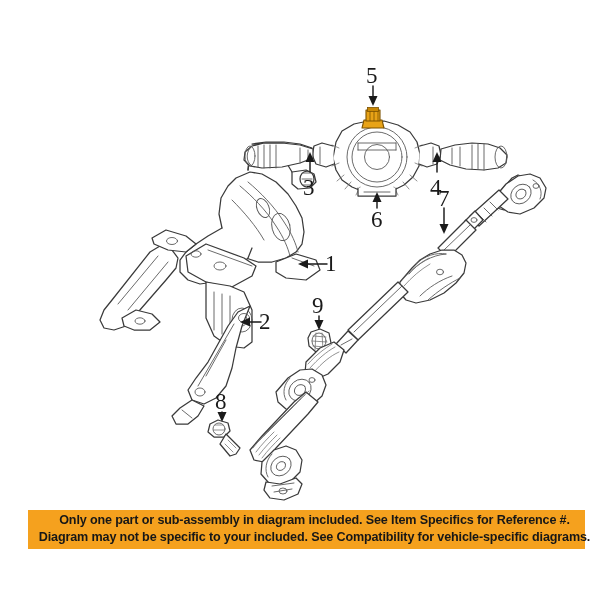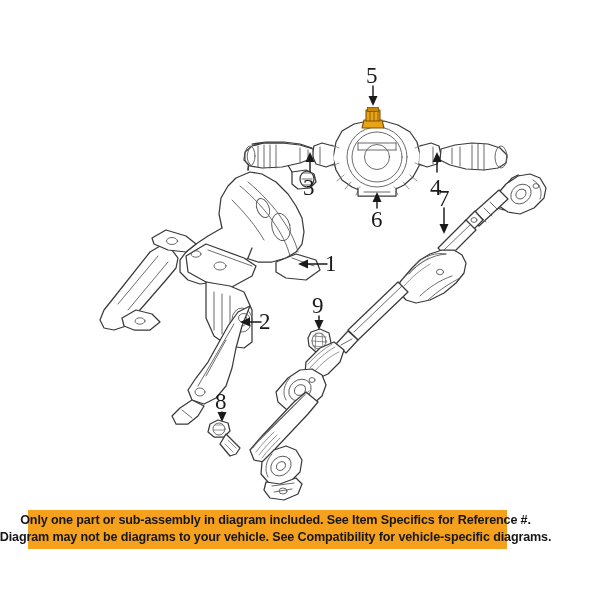--- a/index.html
+++ b/index.html
@@ -40,21 +40,21 @@
     line-height: 1;
     letter-spacing: 0;
     user-select: none;
   }
 
   
   .banner {
     position: absolute;
     left: 28px;
     top: 510px;
-    width: 479px;
+    width: 557px;
     height: 39px;
     background: #f5a11e;
     box-sizing: border-box;
     display: flex;
     flex-direction: column;
     align-items: center;
     justify-content: center;
     padding: 2px 4px 3px 20px;
   }
   .banner-line {
@@ -348,16 +348,16 @@
   <div class="callout" style="left:303px; top:176px;">3</div>
   <div class="callout" style="left:430px; top:176px;">4</div>
   <div class="callout" style="left:366px; top:64px;">5</div>
   <div class="callout" style="left:371px; top:208px;">6</div>
   <div class="callout" style="left:438px; top:187px;">7</div>
   <div class="callout" style="left:215px; top:390px;">8</div>
   <div class="callout" style="left:312px; top:294px;">9</div>
 
   <div class="banner">
     <div class="banner-line">Only one part or sub-assembly in diagram included. See Item Specifics for Reference #.</div>
-    <div class="banner-line">Diagram may not be diagrams to your vehicle. See Compatibility for vehicle-specific diagrams.</div>
+    <div class="banner-line">Diagram may not be specific to your included. See Compatibility for vehicle-specific diagrams.</div>
   </div>
 
 </div>
 
 </body></html>

